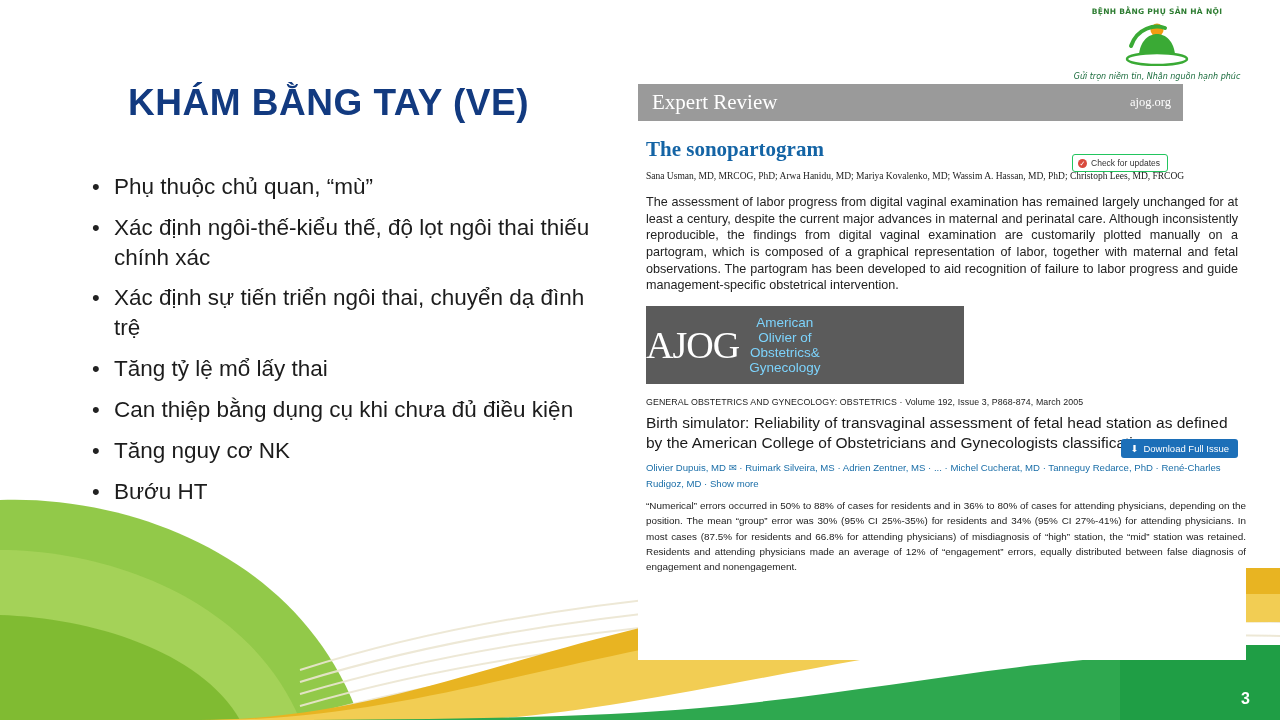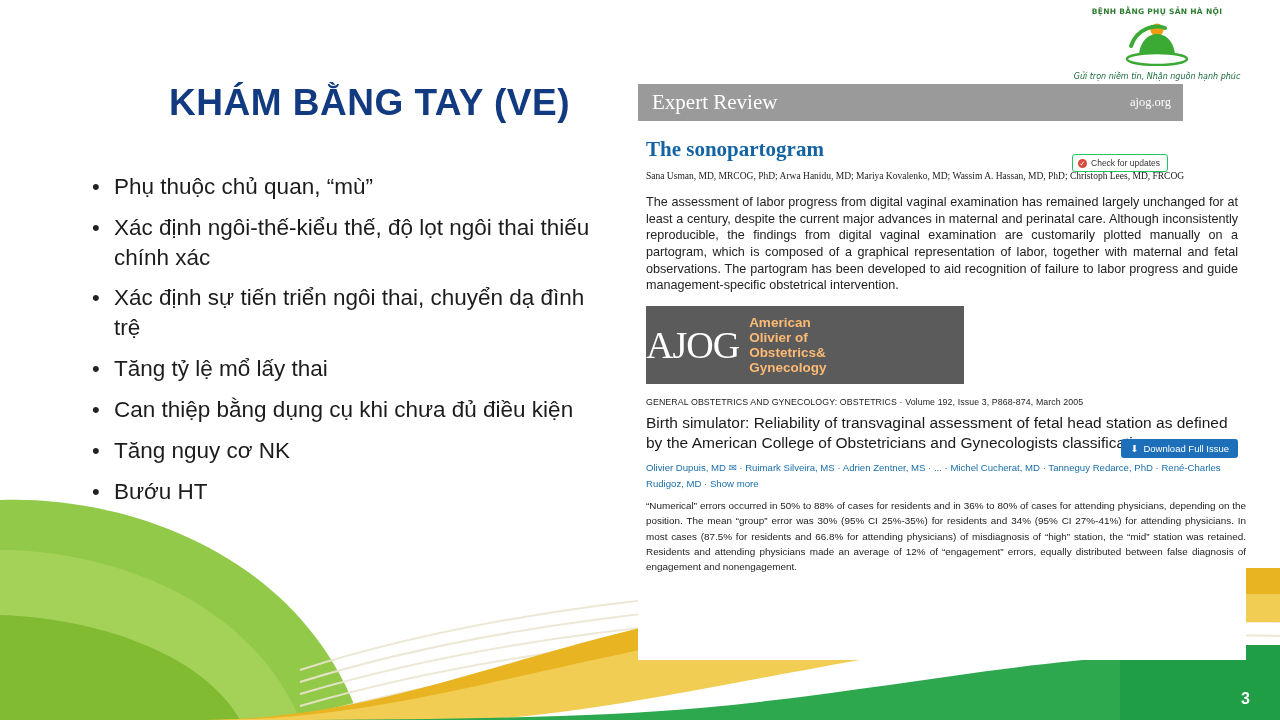--- a/index.html
+++ b/index.html
@@ -31,21 +31,20 @@
     line-height: 1.15; margin-top: 2px;
     font-family: "DejaVu Sans", sans-serif;
   }
 
   
   .slide-title {
     position: absolute; left: 128px; top: 82px;
     font-size: 37px; font-weight: bold; color: #123a80;
     letter-spacing: .5px;
     font-family: "Liberation Sans", sans-serif;
-    margin-left: 41px;
   }
 
   
   .bullets { position: absolute; left: 92px; top: 172px; width: 520px; }
   .bullet { display: flex; margin-bottom: 11px; }
   .bullet .dot {
     width: 22px; flex: 0 0 22px; font-size: 22px; line-height: 30px;
     color: #222; text-align: left;
   }
   .bullet .txt {
@@ -93,22 +92,22 @@
 
   .ajog-band {
     margin: 12px 0 13px 8px; width: 318px; height: 78px; background: #5b5b5b;
     display: flex; align-items: center; padding-left: 0; gap: 10px;
   }
   .ajog-word {
     color: #fff; font-family: "Liberation Serif", serif;
     font-size: 38px; letter-spacing: -1px; line-height: 1;
   }
   .ajog-sub {
-    color: #fdba74; font-family: "Liberation Sans", sans-serif;
-    font-size: 13.5px; font-weight: bold; line-height: 1.12;
+    color: #7dd3fc; font-family: "Liberation Sans", sans-serif;
+    font-size: 13.5px; font-weight: normal; line-height: 1.12; text-align: center;
   }
 
   .meta-line {
     margin: 10px 0 0 8px; font-size: 8.8px; color: #222; letter-spacing: .1px;
   }
   .dl-btn {
     position: absolute; right: 8px; top: 355px;
     background: #1c6fb8; color: #fff; font-size: 9.5px;
     padding: 4px 9px; border-radius: 3px; display: flex; align-items: center; gap: 5px;
   }

